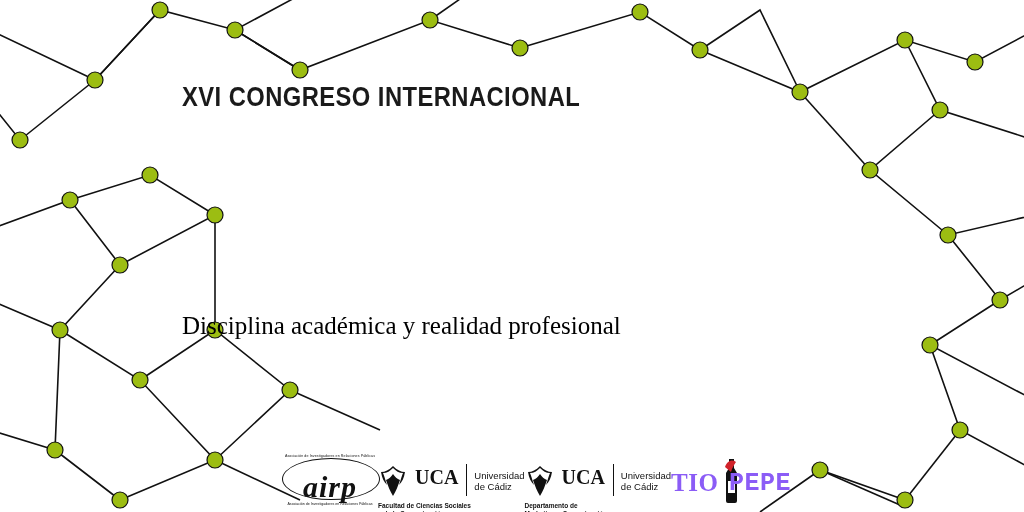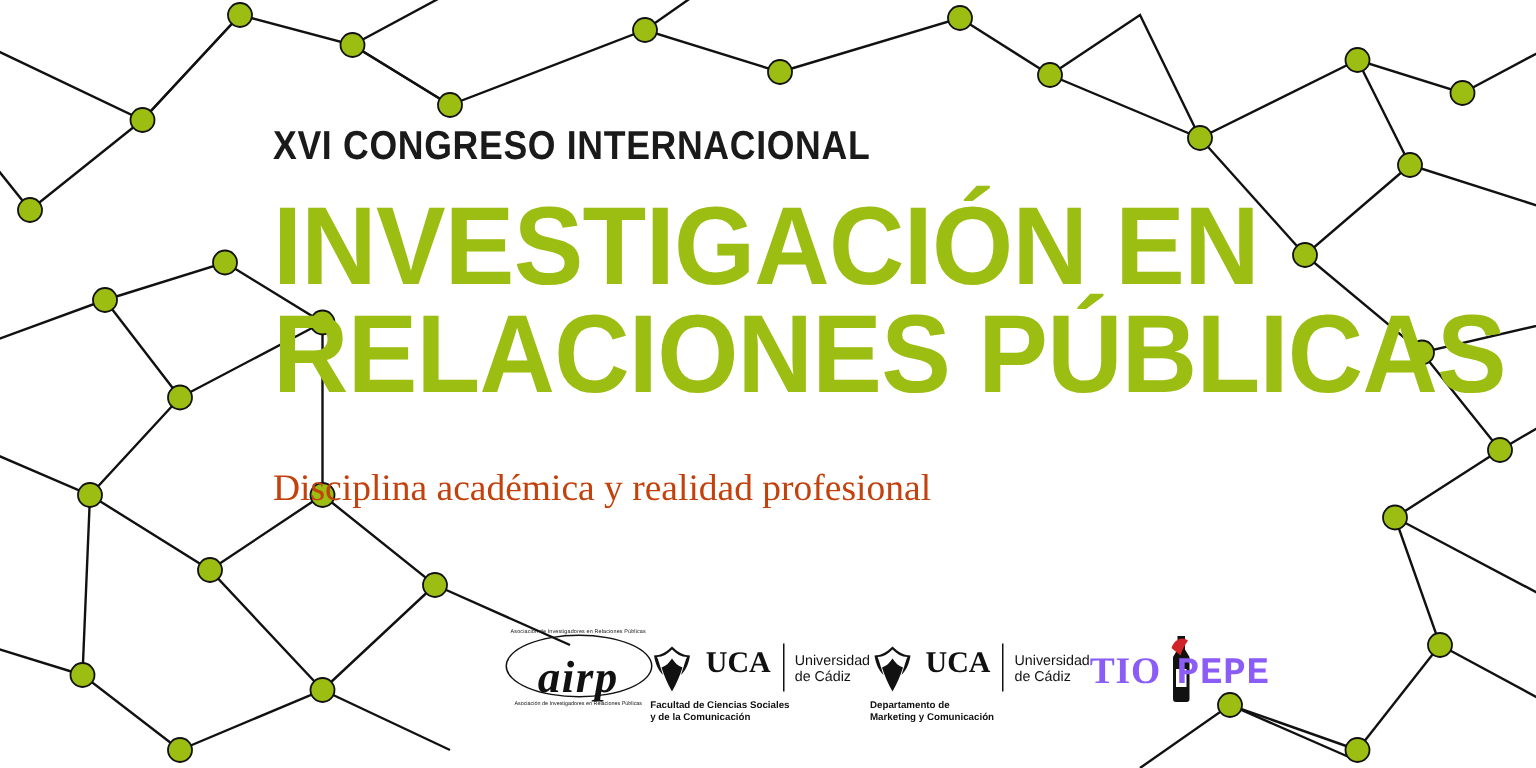--- a/index.html
+++ b/index.html
@@ -65,33 +65,33 @@
 
   .subtitle-block {
     position: absolute;
     left: 182px;
     top: 312px;
   }
   .subtitle-line {
     font-family: "Liberation Serif", serif;
     font-size: 25px;
     line-height: 27px;
-    color: #c2410c;
+    color: #000000;
     white-space: nowrap;
   }
 
   .logos {
     position: absolute;
     left: 282px;
-    top: 413px;
+    top: 448px;
     width: 620px;
     height: 64px;
     display: flex;
     align-items: center;
-    justify-content: center;
+    justify-content: flex-start;
   }
 
   .logo {
     display: flex;
     align-items: center;
     position: relative;
   }
 
   
   .airp {
@@ -280,24 +280,20 @@
       <circle cx="215" cy="460" r="8"></circle>
       <circle cx="120" cy="500" r="8"></circle>
       <circle cx="55" cy="450" r="8"></circle>
     </g>
   </svg>
 
   <div class="content">
 
     <div class="kicker">XVI CONGRESO INTERNACIONAL</div>
 
-    <div class="title-block">
-      <div class="title-line">INVESTIGACIÓN EN</div>
-      <div class="title-line">RELACIONES PÚBLICAS</div>
-    </div>
 
     <div class="subtitle-block">
       <div class="subtitle-line">Disciplina académica y realidad profesional</div>
     </div>
 
     <div class="logos">
 
       <div class="logo">
         <div class="airp">
           <div class="airp-ring"></div>

